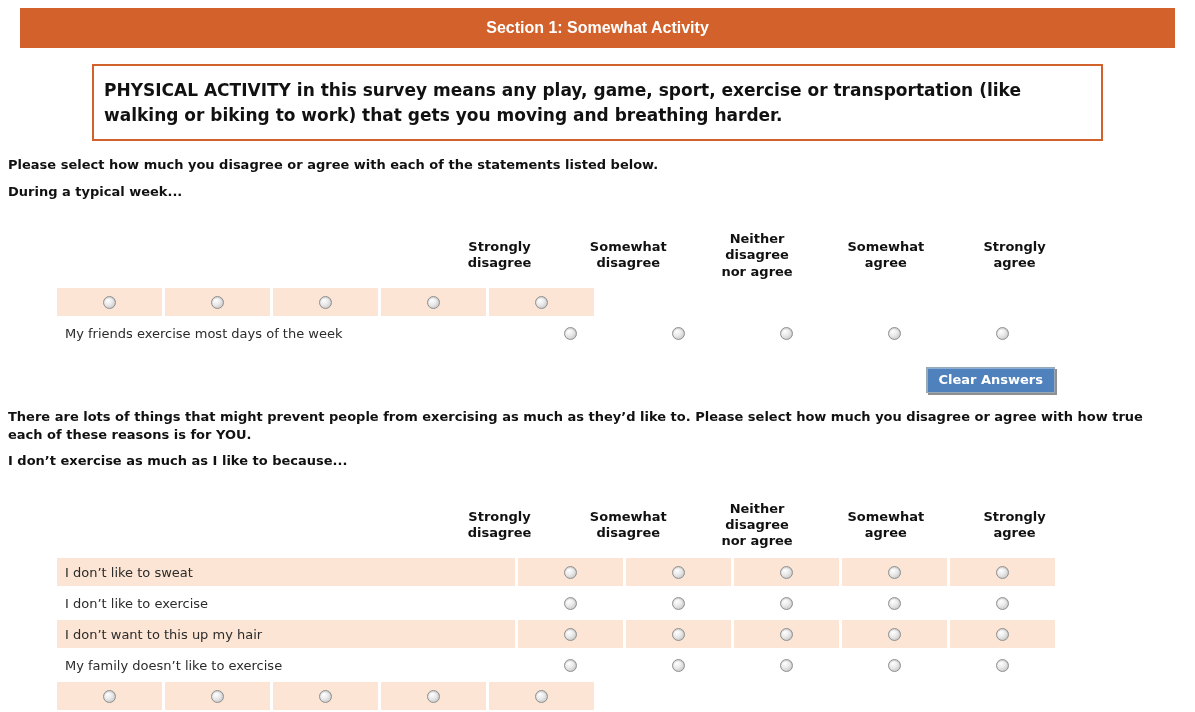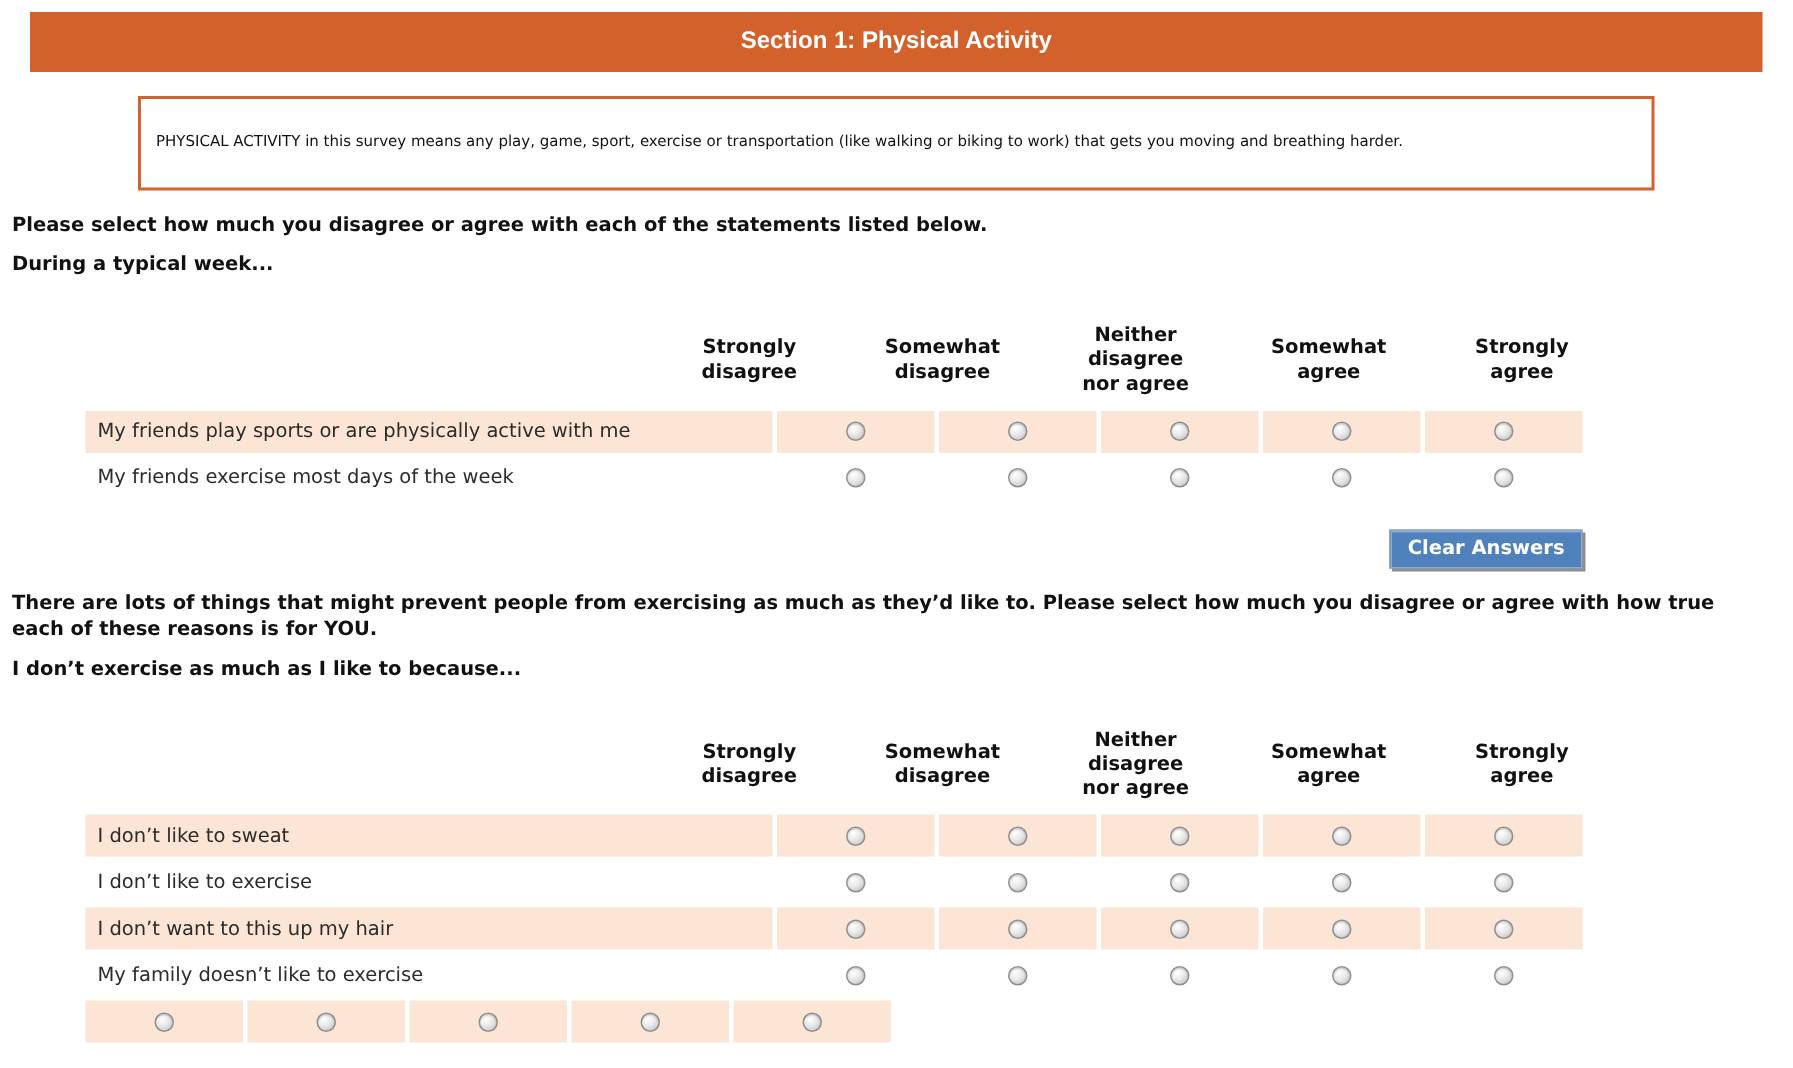--- a/index.html
+++ b/index.html
@@ -24,23 +24,23 @@
     color: #ffffff;
     font-family: "Liberation Sans", sans-serif;
     font-weight: bold;
     font-size: 16px;
   }
 
   
   .info-box {
     margin: 16px 92px 0 92px;
     border: 2px solid #d2612b;
-    padding: 22px 10px;
-    font-weight: normal;
-    font-size: 10px;
+    padding: 12px 10px;
+    font-weight: bold;
+    font-size: 17px;
     line-height: 1.45;
     color: #111111;
   }
 
   .instructions {
     margin: 15px 8px 0 8px;
     max-width: 1165px;
     font-weight: bold;
     color: #111111;
     line-height: 1.35;
@@ -98,21 +98,21 @@
     padding: 4px 11px 5px 11px;
     cursor: pointer;
   }
 
   .section2-block { }
 </style>
 </head>
 <body>
 
 <div class="header-bar">
-  <span class="title">Section 1: Physical Activity</span>
+  <span class="title">Section 1: Somewhat Activity</span>
 </div>
 
 <div class="info-box">
   <span>PHYSICAL ACTIVITY in this survey means any play, game, sport, exercise or transportation (like walking or biking to work) that gets you moving and breathing harder.</span>
 </div>
 
 <div class="instructions">
   <div>Please select how much you disagree or agree with each of the statements listed below.</div>
   <div class="prompt">During a typical week...</div>
 </div>
@@ -120,21 +120,20 @@
 <div class="ltable" id="table-section1">
     <div class="lrow lhead">
       <div class="cell stmt"></div>
       <div class="cell ans">Strongly disagree</div>
       <div class="cell ans">Somewhat disagree</div>
       <div class="cell ans">Neither disagree nor agree</div>
       <div class="cell ans">Somewhat agree</div>
       <div class="cell ans">Strongly agree</div>
     </div>
     <div class="lrow body-row peach">
-      <div class="cell stmt">My friends play sports or are physically active with me</div>
       <div class="cell ans">
         <input type="radio" name="section1-row-0" style="">
       </div>
       <div class="cell ans">
         <input type="radio" name="section1-row-0" style="">
       </div>
       <div class="cell ans">
         <input type="radio" name="section1-row-0" style="">
       </div>
       <div class="cell ans">

